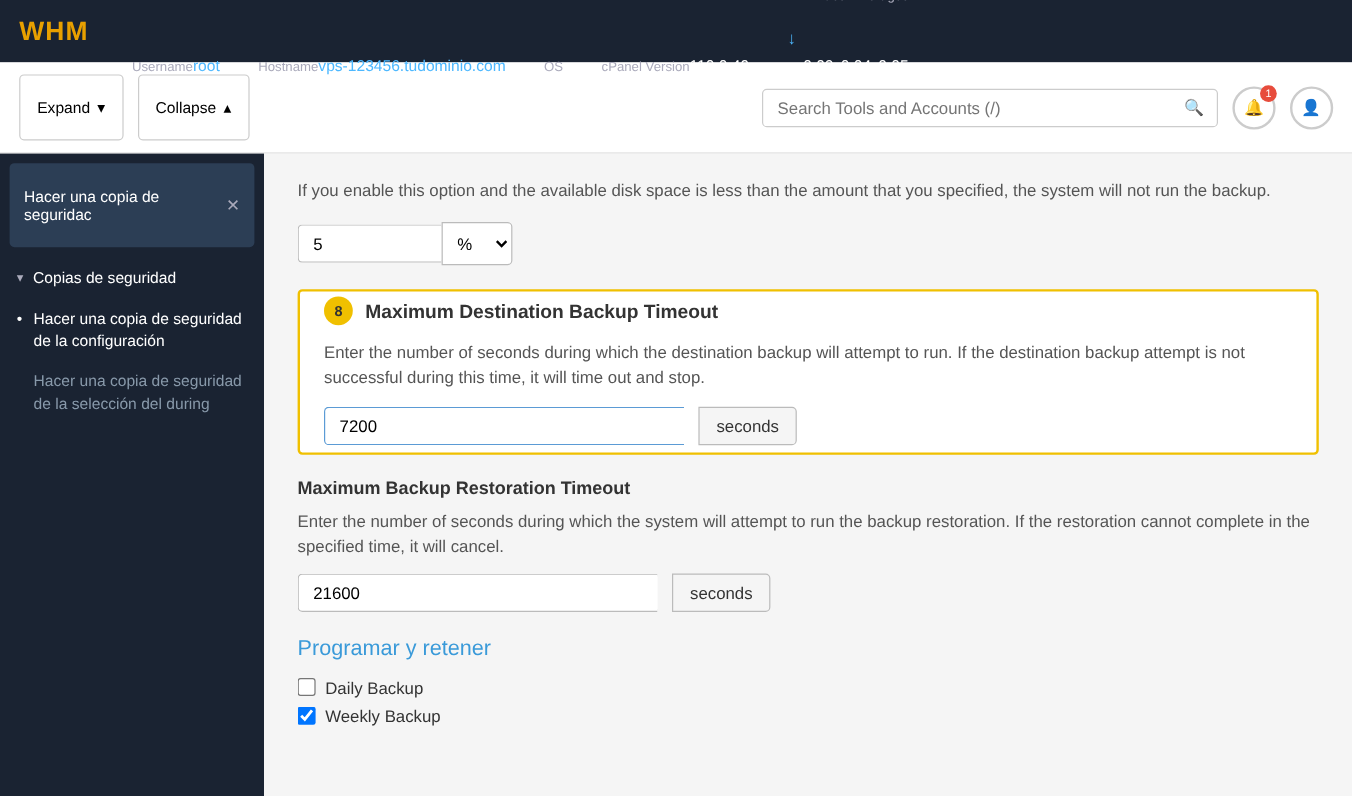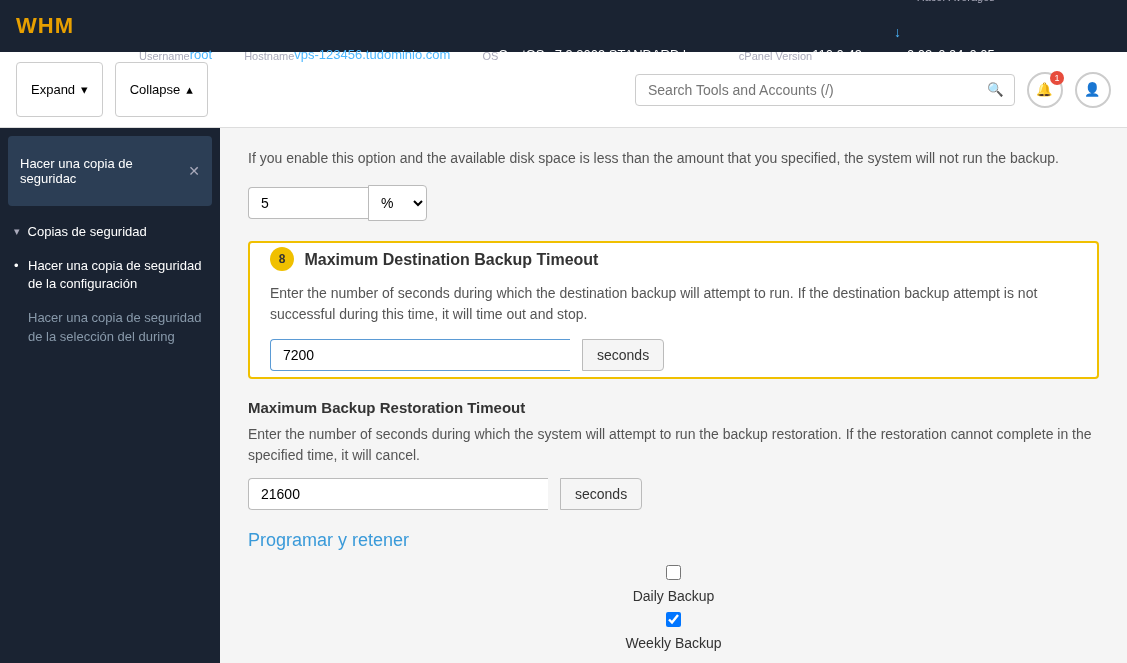--- a/index.html
+++ b/index.html
@@ -6,21 +6,21 @@
     body { font-family: Arial, sans-serif; font-size: 14px; background: #f0f0f0; }
 
     
     .top-header {
       background: #1a2332;
       color: #fff;
       display: flex;
       align-items: center;
       padding: 0 16px;
       height: 52px;
-      gap: 49px;
+      gap: 20px;
     }
     .whm-logo {
       color: #fff;
       font-size: 22px;
       font-weight: bold;
       letter-spacing: 1px;
     }
     .whm-logo span { color: #e8a000; }
     .header-info { display: flex; gap: 32px; flex: 1; margin-left: 16px; }
     .header-info-item { display: flex; flex-direction: row; align-items: flex-end; }
@@ -300,26 +300,24 @@
     
     .schedule-section { margin-top: 8px; }
     .schedule-title {
       font-size: 18px;
       color: #3a9ad9;
       font-weight: normal;
       margin-bottom: 14px;
     }
     .checkbox-row {
       display: flex;
-      align-items: center;
       gap: 8px;
       margin-bottom: 8px;
       font-size: 14px;
       color: #333;
-      flex-direction: column;
     }
     .checkbox-row input[type="checkbox"] {
       width: 15px;
       height: 15px;
       cursor: pointer;
     }
     @keyframes blink { 50% { opacity: 0; } }
   </style>
 </head>
 <body>
@@ -332,21 +330,20 @@
     <div class="header-info-item">
       <span class="label">Username</span>
       <span class="value">root</span>
     </div>
     <div class="header-info-item">
       <span class="label">Hostname</span>
       <span class="value">vps-123456.tudominio.com</span>
     </div>
     <div class="header-info-item">
       <span class="label">OS</span>
-      <span class="value white">CentOS v7.9.2009 STANDARD kvm</span>
     </div>
     <div class="header-info-item">
       <span class="label">cPanel Version</span>
       <span class="value white">110.0.49</span>
     </div>
     <div class="header-info-item load-averages">
       <span class="label">Hacer Averages</span>
       <div class="load-values">
         <span class="down-arrow">↓</span>
         <span class="val">0.02</span>

